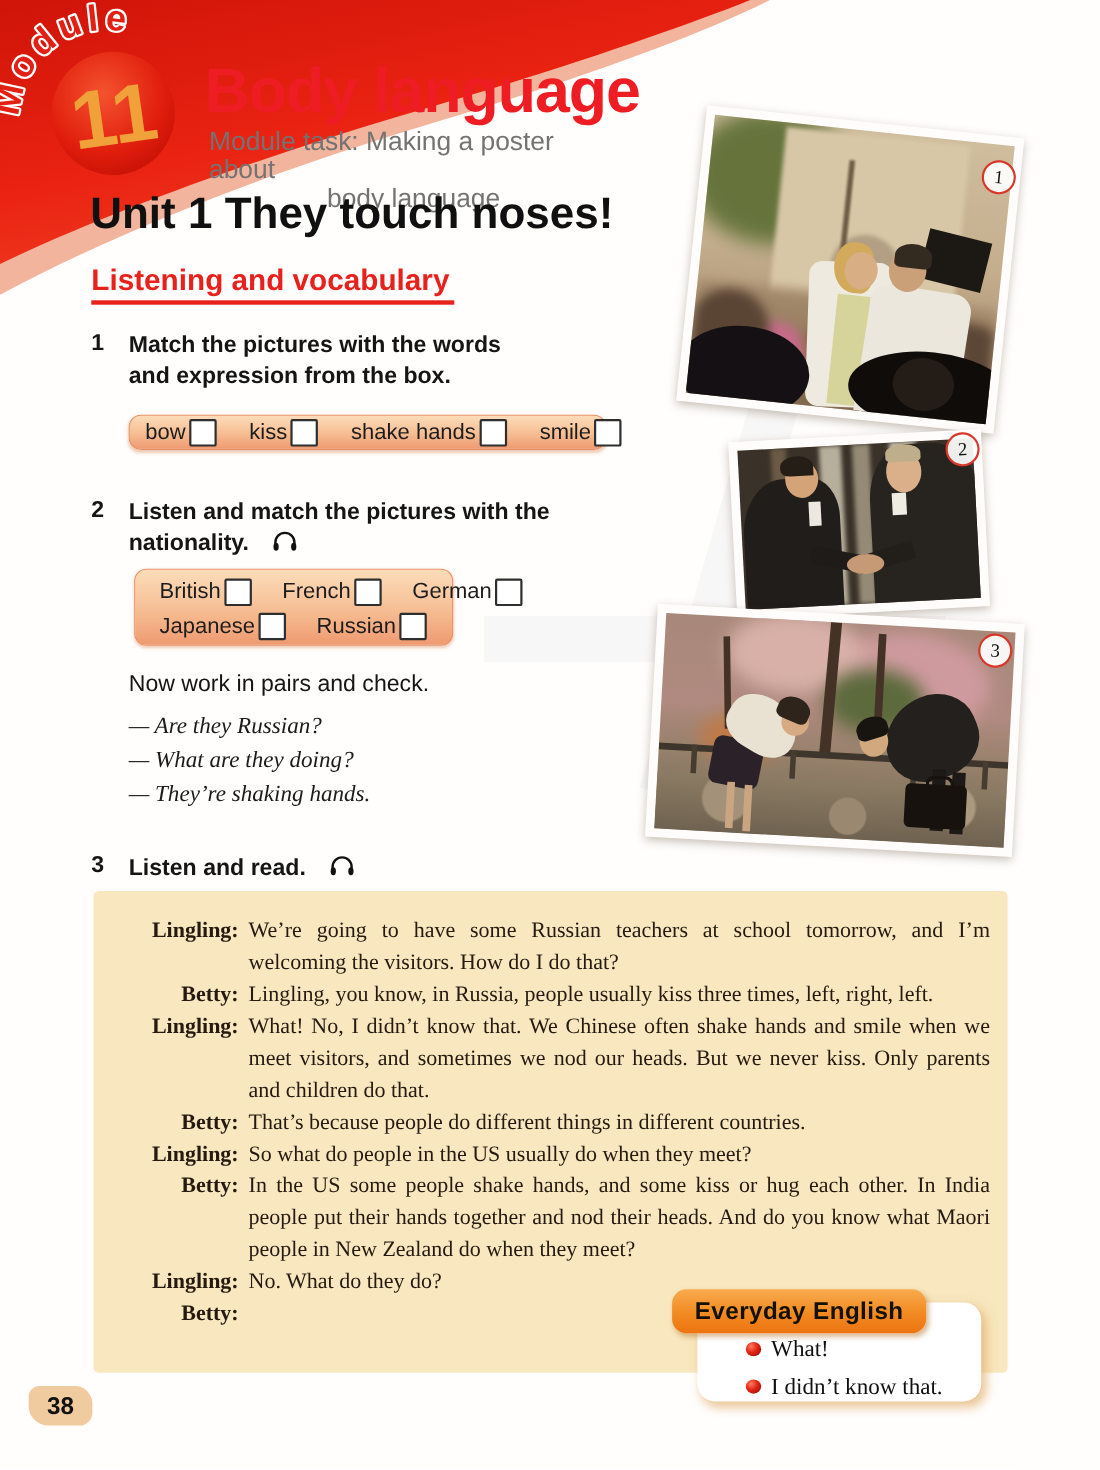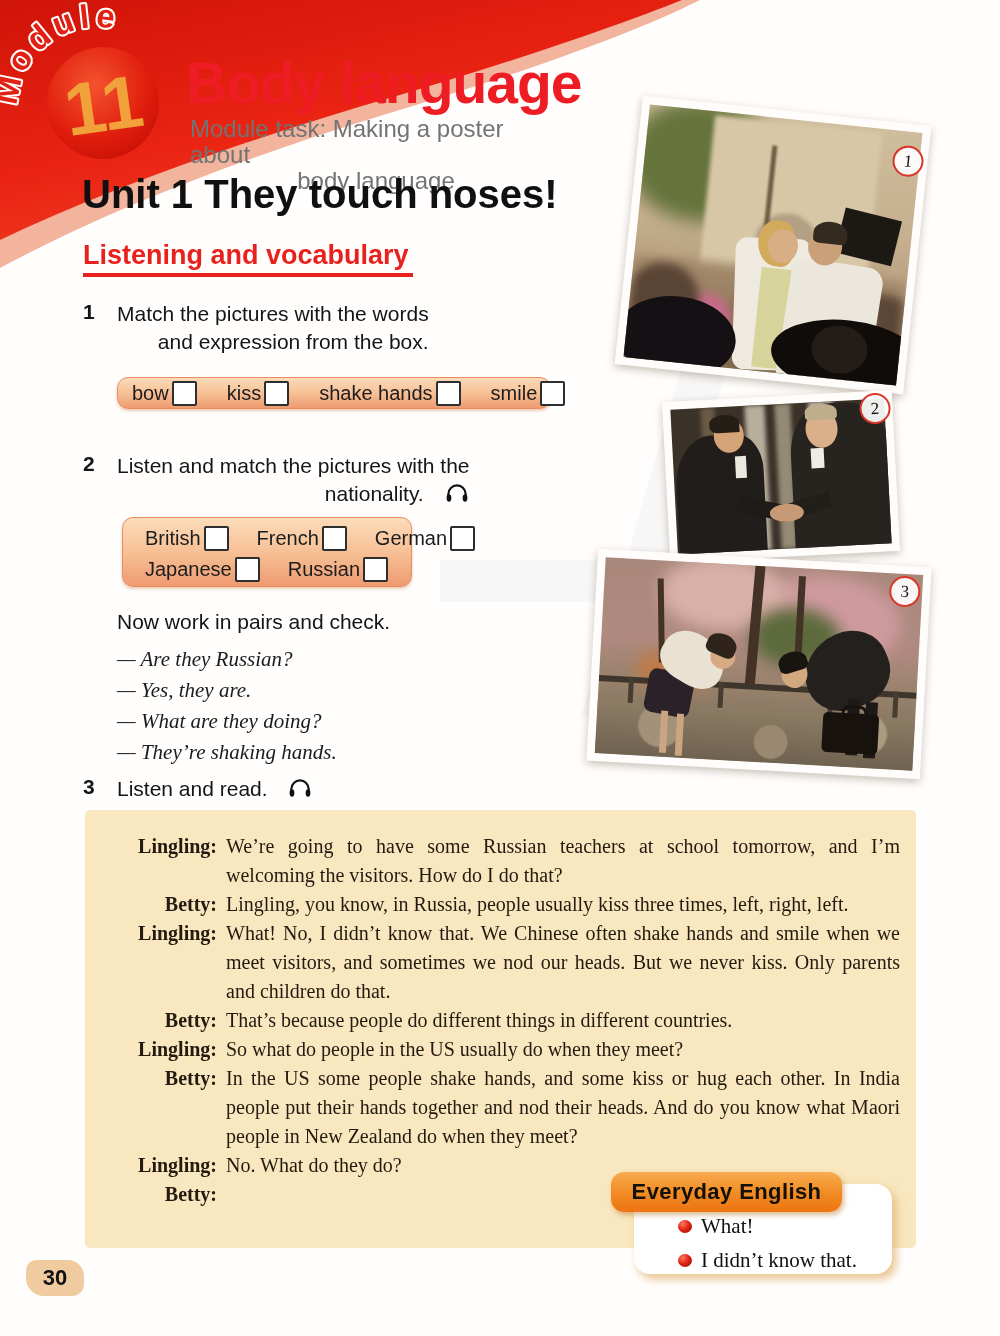--- a/index.html
+++ b/index.html
@@ -12,21 +12,21 @@
   .page-title{left:186px;top:50px;font-size:57px;font-weight:700;color:#ee1c23;letter-spacing:-1px;}
   .task{left:190px;top:116px;width:372px;font-size:24px;line-height:26px;color:#737373;}
   .task .l2{text-align:center;}
   .unit-title{left:82px;top:172px;font-size:40px;font-weight:700;color:#101010;}
   .section-heading{left:83px;top:240px;font-size:27px;font-weight:700;color:#e8211d;
                    border-bottom:4px solid #e8211d;padding:0 4px 2px 0;}
 
   
   .ex-row{display:flex;}
   .ex-num{width:34px;flex:none;font-size:21px;font-weight:700;}
-  .ex-text{font-size:21px;font-weight:400;line-height:28px;text-align:right;}
+  .ex-text{font-size:21px;font-weight:700;line-height:28px;}
   .ex1{left:83px;top:300px;width:420px;}
   .ex2{left:83px;top:452px;width:460px;}
   .ex3{left:83px;top:775px;width:420px;}
   .hp{vertical-align:-3px;margin-left:14px;}
 
   .wordbank{background:linear-gradient(180deg,#fcdcba 0%,#f6bd92 55%,#ef9a70 100%);
             border:1px solid #e78d61;border-radius:11px;box-shadow:0 2px 3px rgba(214,140,90,.45);
             font-size:20px;color:#1c1c1c;}
   .bank1{left:117px;top:377px;width:434px;height:32px;display:flex;align-items:center;
          gap:30px;padding:0 0 0 14px;box-sizing:border-box;}
@@ -251,21 +251,20 @@
       <span class="word-item">
         <span>Russian</span>
         <span class="ansbox"></span>
       </span>
     </div>
   </div>
 
   <div class="abs pairwork">
     <div class="pw-head">Now work in pairs and check.</div>
     <div class="pw-line">— Are they Russian?</div>
-    <div class="pw-line">— Yes, they are.</div>
     <div class="pw-line">— What are they doing?</div>
     <div class="pw-line">— They’re shaking hands.</div>
   </div>
 
   <div class="abs ex3 ex-row">
     <span class="ex-num">3</span>
     <span class="ex-text">
       <span>Listen and read.</span>
       <svg class="hp" width="26" height="22" viewBox="0 0 24 20">
         <path d="M4 15 v-4 a8 8 0 0 1 16 0 v4" stroke="#111" stroke-width="2" fill="none" stroke-linecap="round"></path>
@@ -389,15 +388,15 @@
       <div class="msuit"></div>
         <div class="mhead"></div>
         <div class="mhair"></div>
       <div class="mleg ml1"></div>
         <div class="mleg ml2"></div>
         <div class="case"></div>
     </div>
     <div class="num-badge" style="right:10px;top:10px;">3</div>
   </div>
 
-  <div class="abs pagenum">30</div>
+  <div class="abs pagenum">38</div>
 
 </div>
 
 </body></html>

